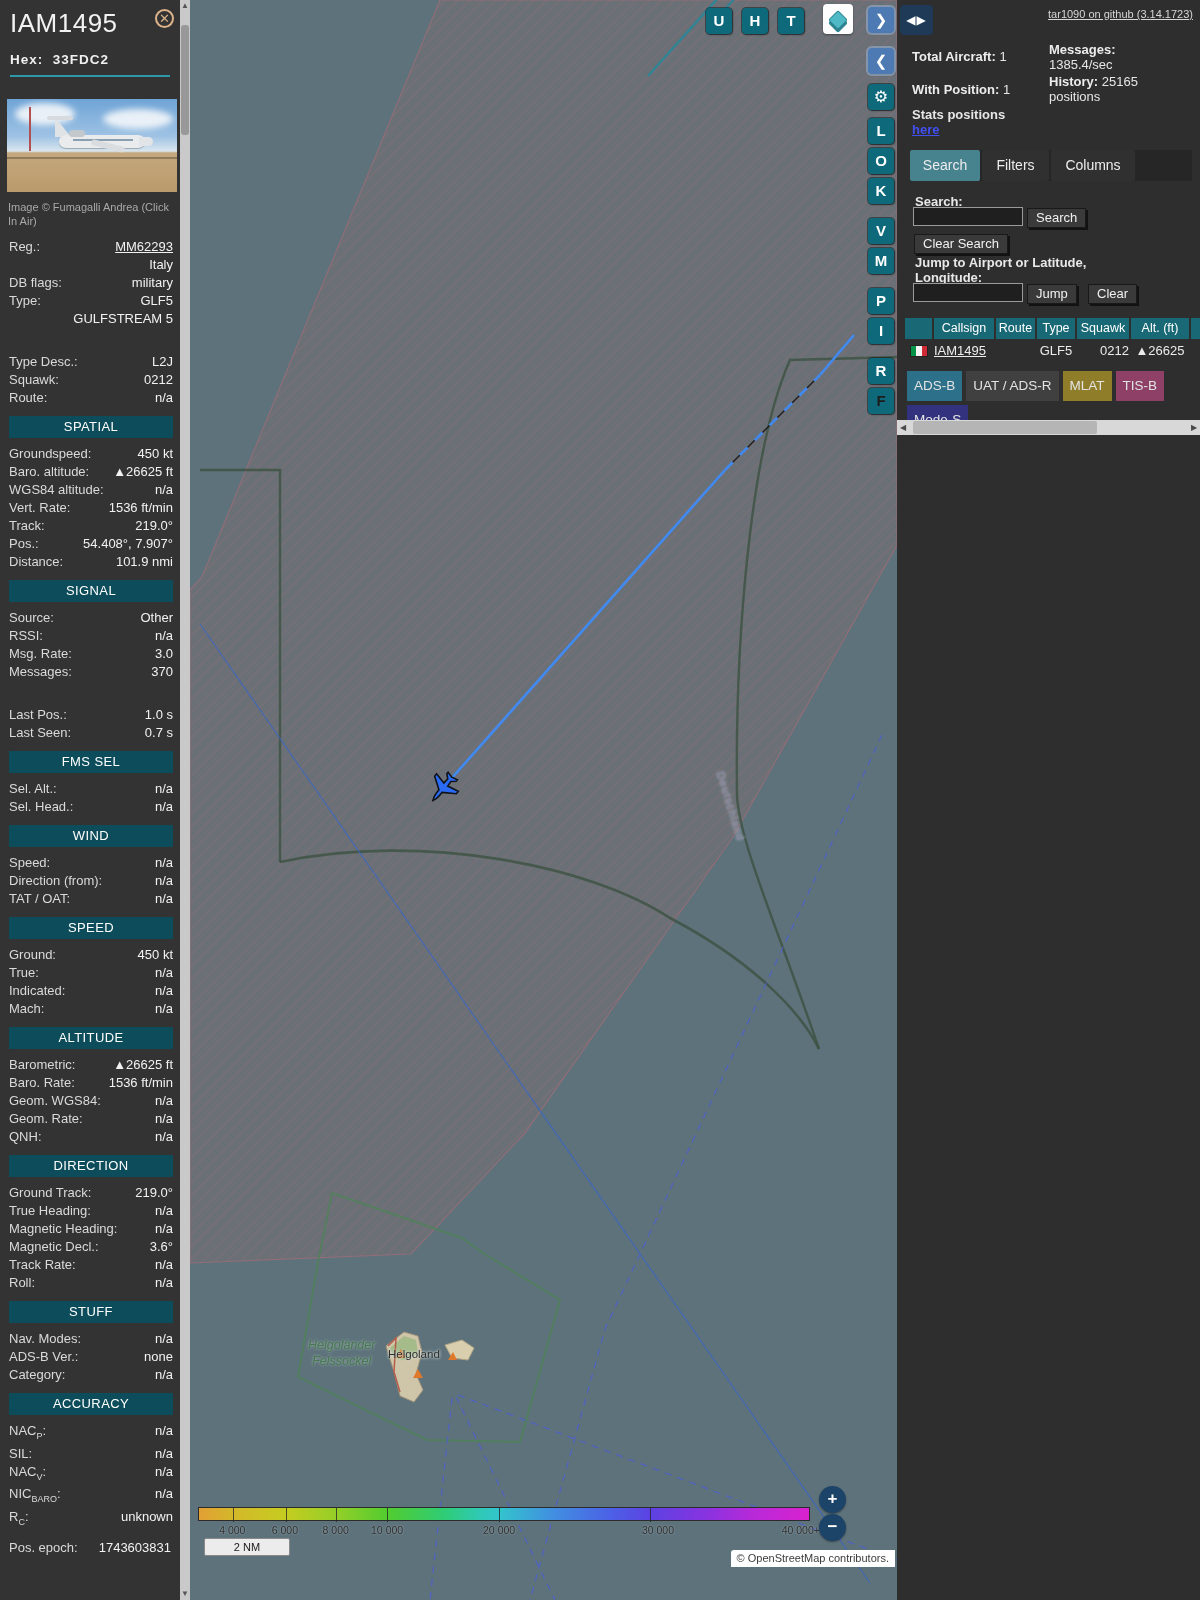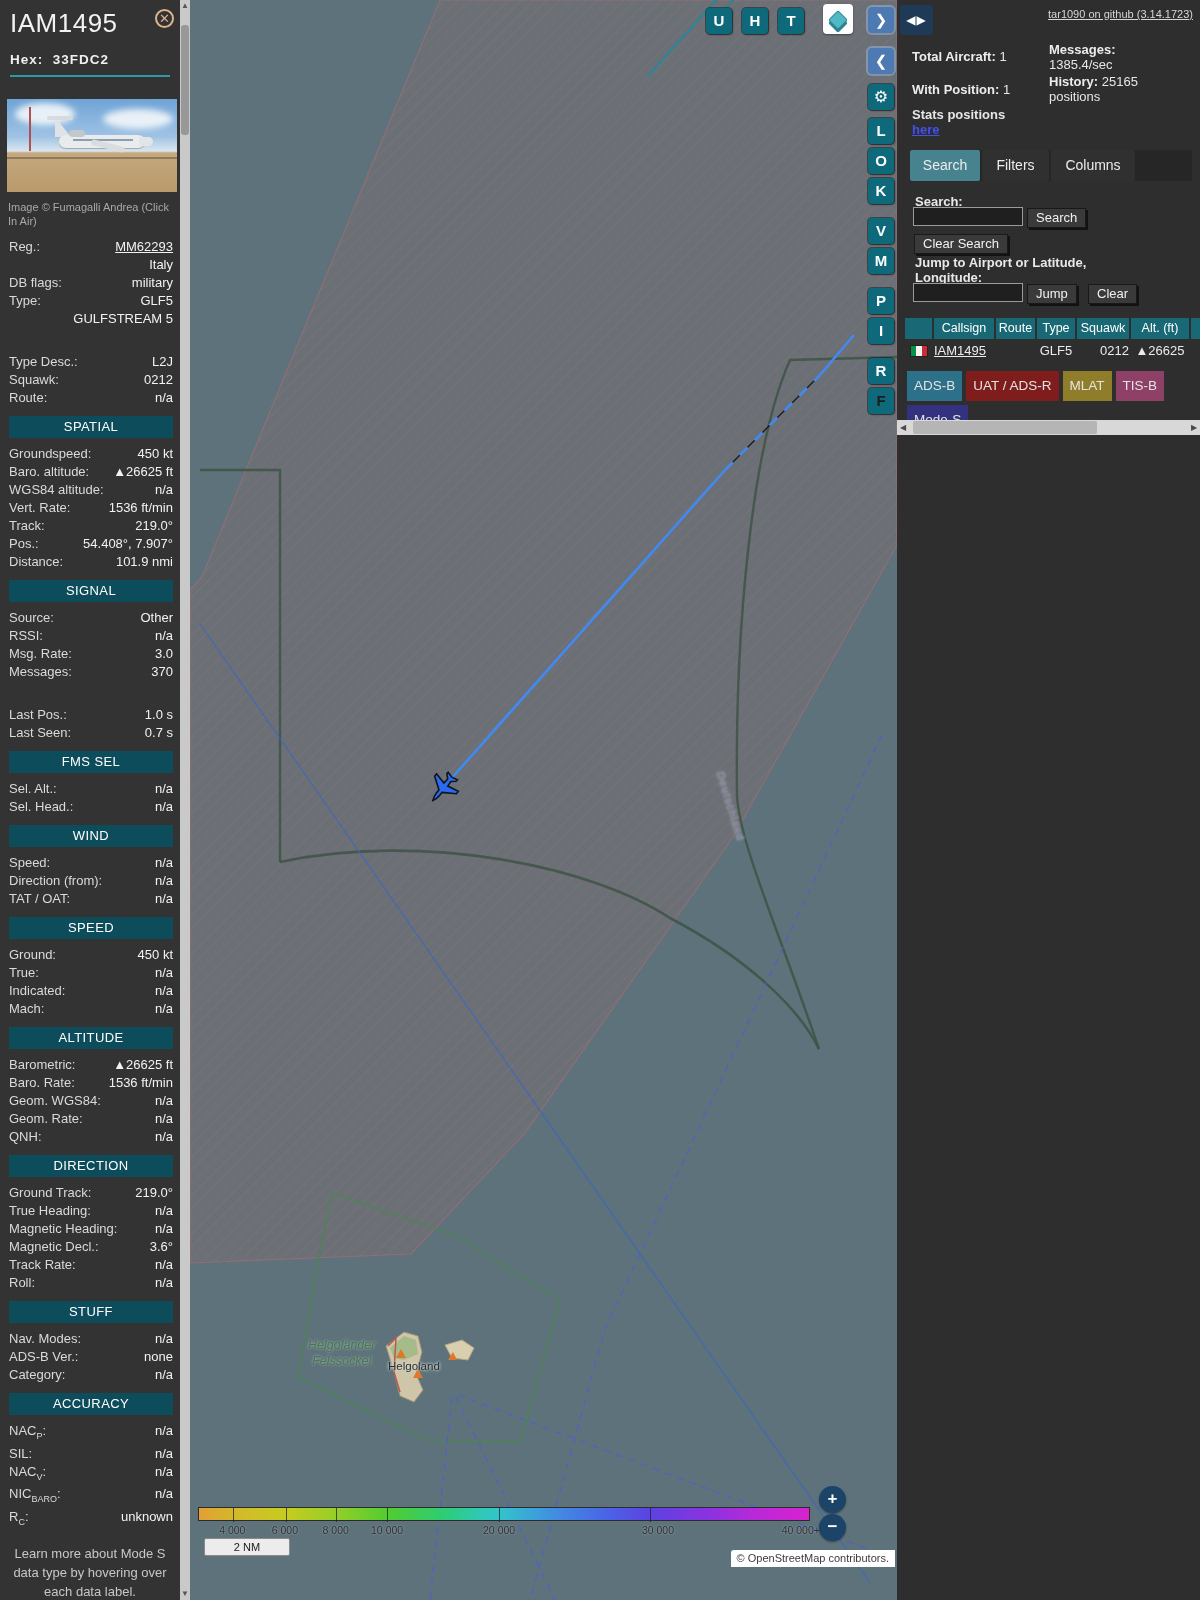--- a/index.html
+++ b/index.html
@@ -50,21 +50,21 @@
     text-align:center; line-height:12px; background:#c9c9c9; cursor:pointer; }
   #sb-scroll .thumb { position:absolute; left:1px; top:25px; width:8px; height:110px; background:#989898; border-radius:3px; }
 
   
   #map { position:absolute; left:190px; top:0; width:707px; height:1600px; background:#5d727b; overflow:hidden; }
   #map svg.art { position:absolute; left:0; top:0; }
   .maplabel { position:absolute; white-space:nowrap; pointer-events:none; }
   #lbl-deutschland { left:536px; top:770px; color:#87819e; font-size:11px; letter-spacing:1px;
     transform:rotate(73deg); transform-origin:0 0; text-shadow:0 0 3px rgba(210,220,224,.8); }
   #lbl-helgoland { left:198px; top:1348px; color:#2d2d2d; font-size:11.5px;
-    text-shadow:0 0 3px #cfd8d4,0 0 3px #cfd8d4;margin-top:12px; }
+    text-shadow:0 0 3px #cfd8d4,0 0 3px #cfd8d4; }
   #lbl-felssockel { left:118px; top:1337px; color:#44794f; font-size:12.5px; font-style:italic;
     text-align:center; line-height:16px; text-shadow:0 0 3px rgba(200,215,205,.8); }
 
   .mbtn { position:absolute; width:26px; height:26px; background:#0e6a7a; color:#fff; font-weight:bold;
     font-size:15px; text-align:center; line-height:26px; border-radius:4px; cursor:pointer;
     box-shadow:0 0 0 1px rgba(0,0,0,.4),1px 1px 2px rgba(0,0,0,.35); user-select:none; }
   .mbtn.blue { background:#4d7ab2; font-size:15px; box-shadow:0 0 0 2px rgba(140,160,185,.8),1px 1px 2px rgba(0,0,0,.35); }
   .mbtn.gear { font-size:16px; font-weight:normal; }
   .mbtn.darktext { color:#1d1d1d; }
   #layers-btn { position:absolute; left:633px; top:4px; width:30px; height:30px; background:#fdfdfd;
@@ -350,21 +350,20 @@
         </div>
         <div class="srow">
     <span class="slabel">NIC<sub>BARO</sub>:</span>
     <span class="sval">n/a</span>
         </div>
         <div class="srow">
     <span class="slabel">R<sub>C</sub>:</span>
     <span class="sval">unknown</span>
         </div>
       </div>
-    <div class="sb-note">Learn more about Mode S data type by hovering over each data label.</div>
     <div class="sb-epoch">
       <span class="slabel">Pos. epoch:</span>
       <span class="sval">1743603831</span>
     </div>
   </aside>
 
   <div id="sb-scroll">
     <div class="arr" style="top:0">▲</div>
     <div class="thumb"></div>
     <div class="arr" style="bottom:0">▼</div>
@@ -523,21 +522,21 @@
    <div class="tbl-row">
           <div class="tbl-c" style="width:27px;text-align:center"><span class="flagbox"></span></div>
           <div class="tbl-c" style="width:60px;text-align:left"><span class="cs-link">IAM1495</span></div>
           <div class="tbl-c" style="width:39px;text-align:center"></div>
           <div class="tbl-c" style="width:38px;text-align:center">GLF5</div>
           <div class="tbl-c" style="width:52px;text-align:right">0212</div>
           <div class="tbl-c" style="width:58px;text-align:center">▲26625</div>
           <div class="tbl-c" style="width:40px;text-align:center"></div>
         </div>
       </div>
-    <div id="rp-legend"><span class="chip" style="background:#2d7089">ADS-B</span><span class="chip" style="background:#7f1d1d">UAT / ADS-R</span><span class="chip" style="background:#8f7d2a">MLAT</span><span class="chip" style="background:#8e4066">TIS-B</span><br><span class="chip" style="background:#32327e">Mode-S</span></div>
+    <div id="rp-legend"><span class="chip" style="background:#2d7089">ADS-B</span><span class="chip" style="background:#404040">UAT / ADS-R</span><span class="chip" style="background:#8f7d2a">MLAT</span><span class="chip" style="background:#8e4066">TIS-B</span><br><span class="chip" style="background:#32327e">Mode-S</span></div>
 
     <div id="rp-hscroll">
       <div class="harr" style="left:0">◀</div>
       <div class="hthumb"></div>
       <div class="harr" style="right:0">▶</div>
     </div>
   </div>
 </div>
 
 </body></html>

